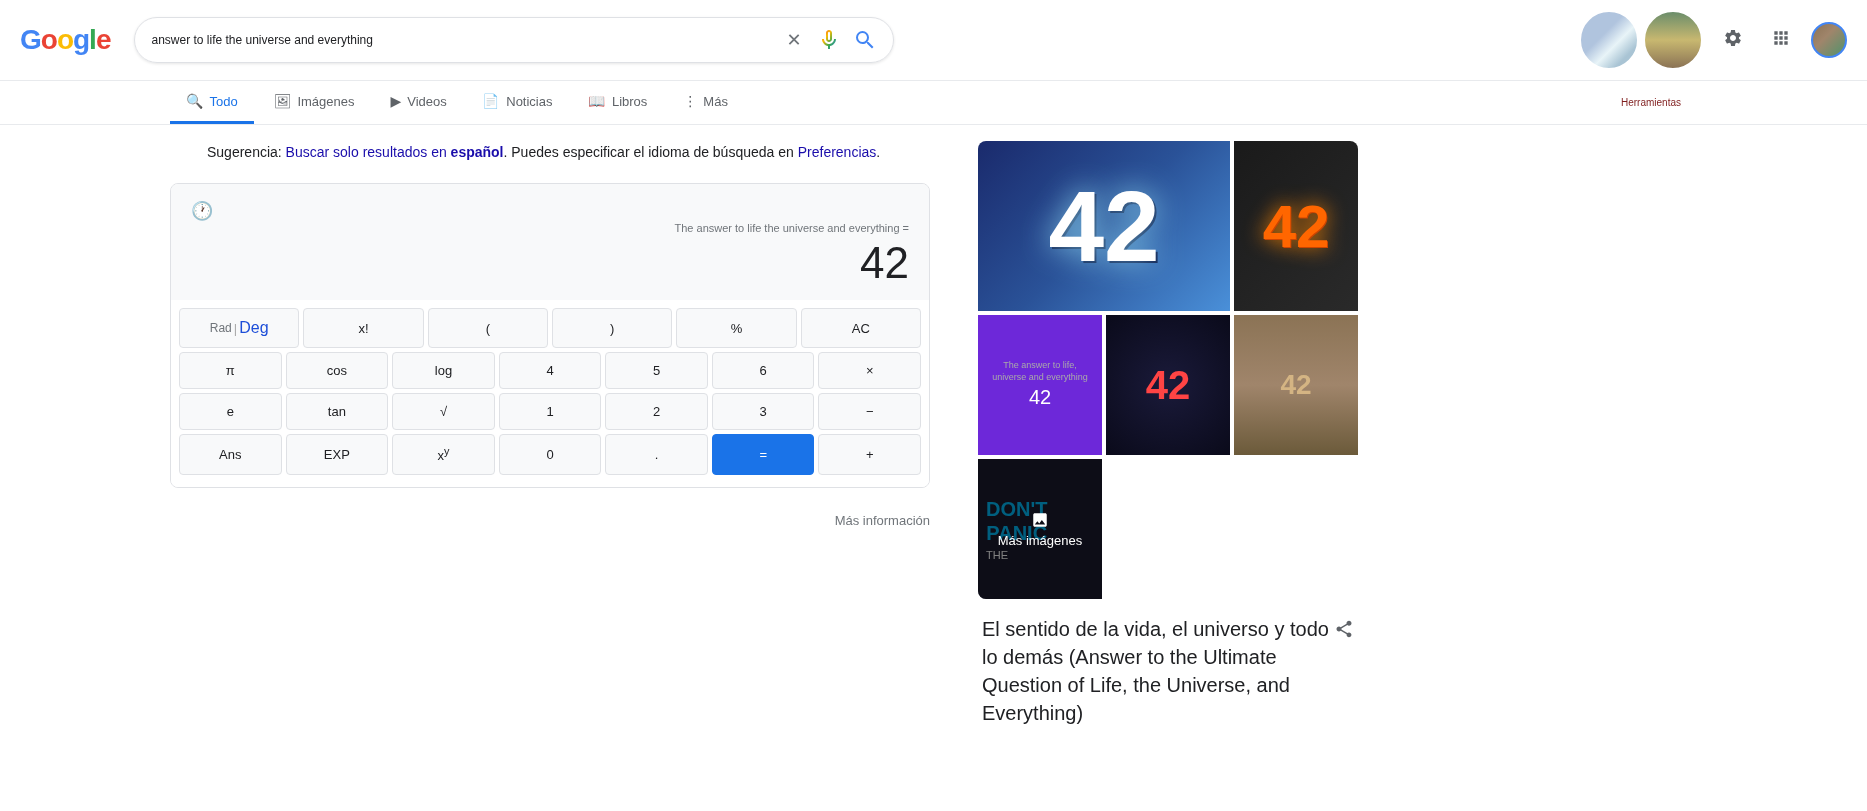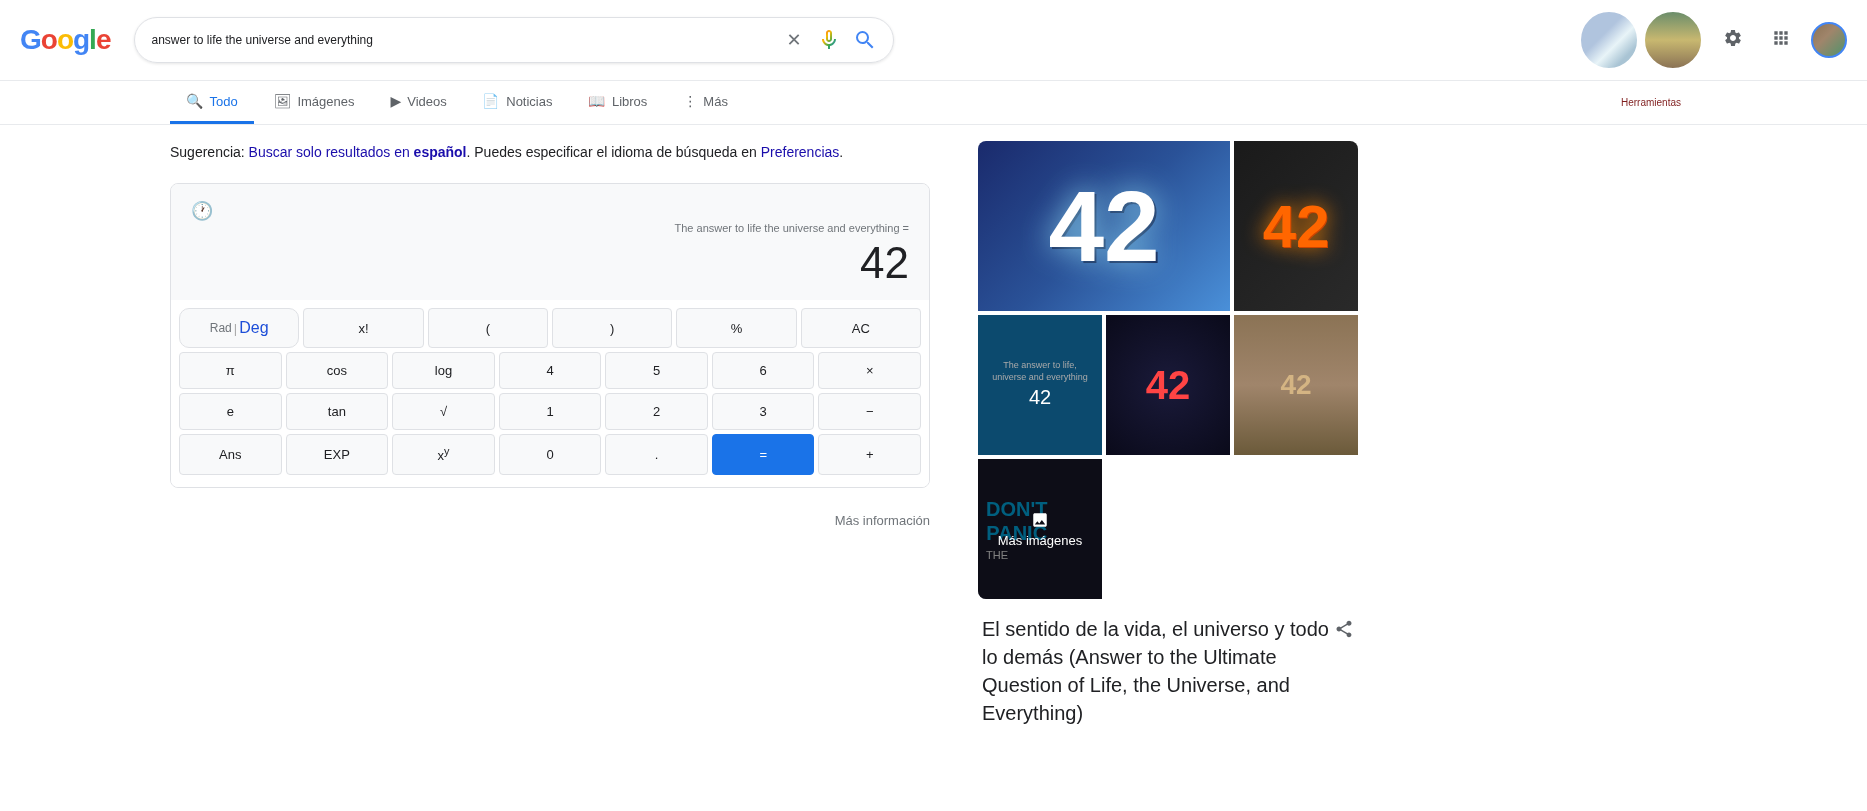--- a/index.html
+++ b/index.html
@@ -158,20 +158,21 @@
       color: #70757a;
       font-size: 13px;
       margin-bottom: 16px;
     }
 
     .suggestion {
       font-size: 14px;
       color: #202124;
       margin-bottom: 20px;
       line-height: 1.6;
+      margin-left: 37px;
     }
     .suggestion a { color: #1a0dab; text-decoration: none; }
     .suggestion strong { font-weight: bold; }
 
     
     .calculator {
       border: 1px solid #dfe1e5;
       border-radius: 8px;
       overflow: hidden;
       margin-bottom: 16px;
@@ -226,21 +227,20 @@
       background: #1a73e8;
       color: #fff;
       border-color: #1a73e8;
       flex: 1;
     }
     .calc-btn.rad-deg {
       display: flex;
       gap: 2px;
       align-items: center;
       justify-content: center;
-      border-radius: 10px;
     }
     .rad-text { color: #70757a; font-size: 12px; }
     .deg-text { color: #1d4ed8; font-size: 16px; }
 
     .more-info-link {
       text-align: right;
       padding: 8px 0;
     }
     .more-info-link a {
       color: #70757a;
@@ -303,21 +303,21 @@
       font-size: 100px; font-weight: 900; color: #fff;
       text-shadow: 0 0 30px #87CEEB, 2px 2px 0 #0a1a4c;
     }
     .img-42-orange {
       background: linear-gradient(135deg, #1a1a1a, #2a2a2a);
       display: flex; align-items: center; justify-content: center;
       font-size: 60px; font-weight: 900; color: #FF6600;
       text-shadow: 1px 1px 0 #cc4400, 0 0 20px #FF8800;
     }
     .img-book {
-      background: #0c4a6e;
+      background: #6d28d9;
       display: flex; align-items: center; justify-content: flex-start;
       font-size: 11px; color: #ccc; text-align: center; padding: 8px;
     }
     .img-42-atom {
       background: radial-gradient(circle, #1a1a3a, #0a0a1a);
       display: flex; align-items: center; justify-content: center;
       color: #ff4444; font-size: 40px; font-weight: bold;
     }
     .img-42-statue {
       background: linear-gradient(to bottom, #8B7355, #a0856b, #6b5a3a);

